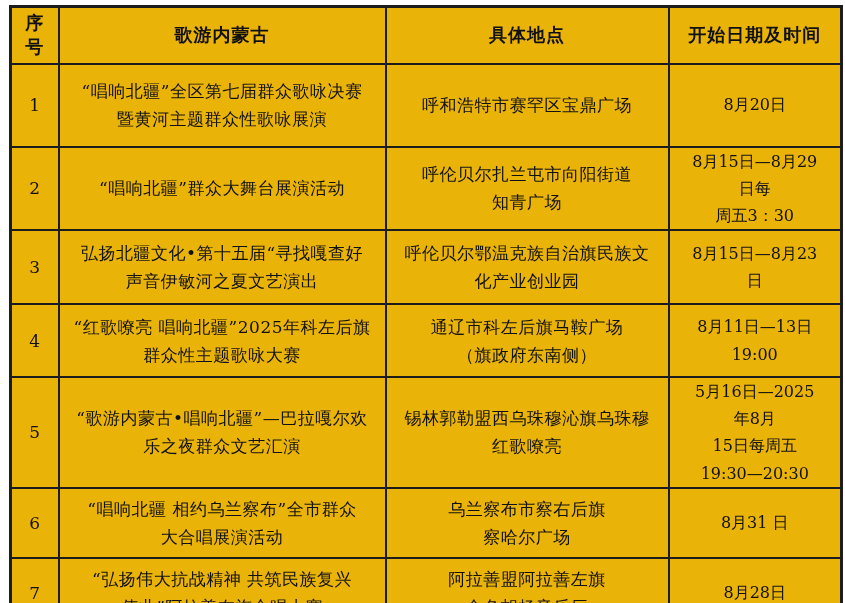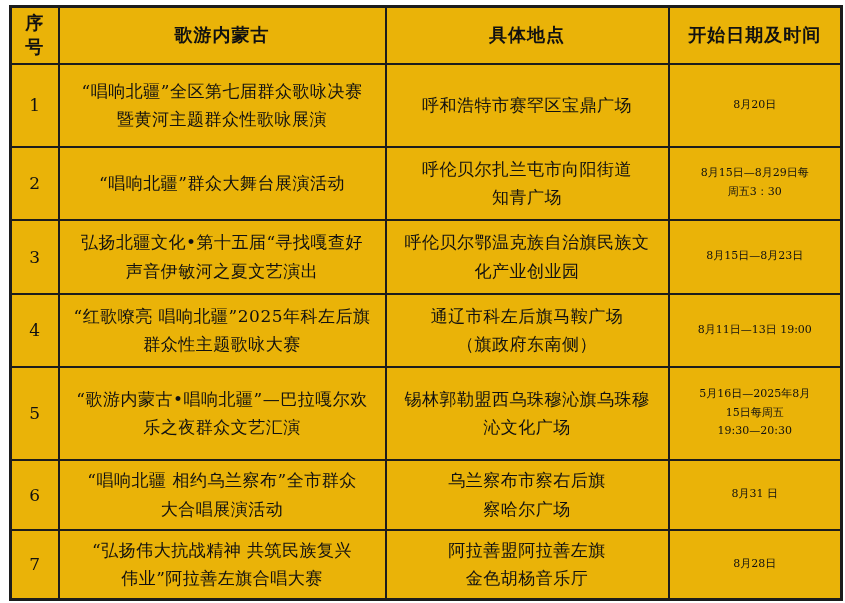--- a/index.html
+++ b/index.html
@@ -59,21 +59,21 @@
     margin-top: 26px;
   }
   td.loc {
     font-size: 17px;
     line-height: 1.65;
     padding: 0 2px;
     letter-spacing: 0.5px;
     border-radius: 17px;
   }
   td.dt {
-    font-size: 11px;
+    font-size: 16px;
     line-height: 1.7;
     padding: 0 20px;
   }
 </style>
 </head>
 <body>
 
 <div class="page">
   <table class="schedule">
     <colgroup>
@@ -120,21 +120,21 @@
 群众性主题歌咏大赛</td>
         <td class="loc">通辽市科左后旗马鞍广场
 （旗政府东南侧）</td>
         <td class="dt">8月11日—13日 19:00</td>
       </tr>
       <tr style="height:93px">
         <td class="seq">5</td>
         <td class="name">“歌游内蒙古•唱响北疆”—巴拉嘎尔欢
 乐之夜群众文艺汇演</td>
         <td class="loc">锡林郭勒盟西乌珠穆沁旗乌珠穆
-沁文化广场</td>
+红歌嘹亮</td>
         <td class="dt">5月16日—2025年8月
 15日每周五
 19:30—20:30</td>
       </tr>
       <tr style="height:70px">
         <td class="seq">6</td>
         <td class="name">“唱响北疆 相约乌兰察布”全市群众
 大合唱展演活动</td>
         <td class="loc">乌兰察布市察右后旗
 察哈尔广场</td>

